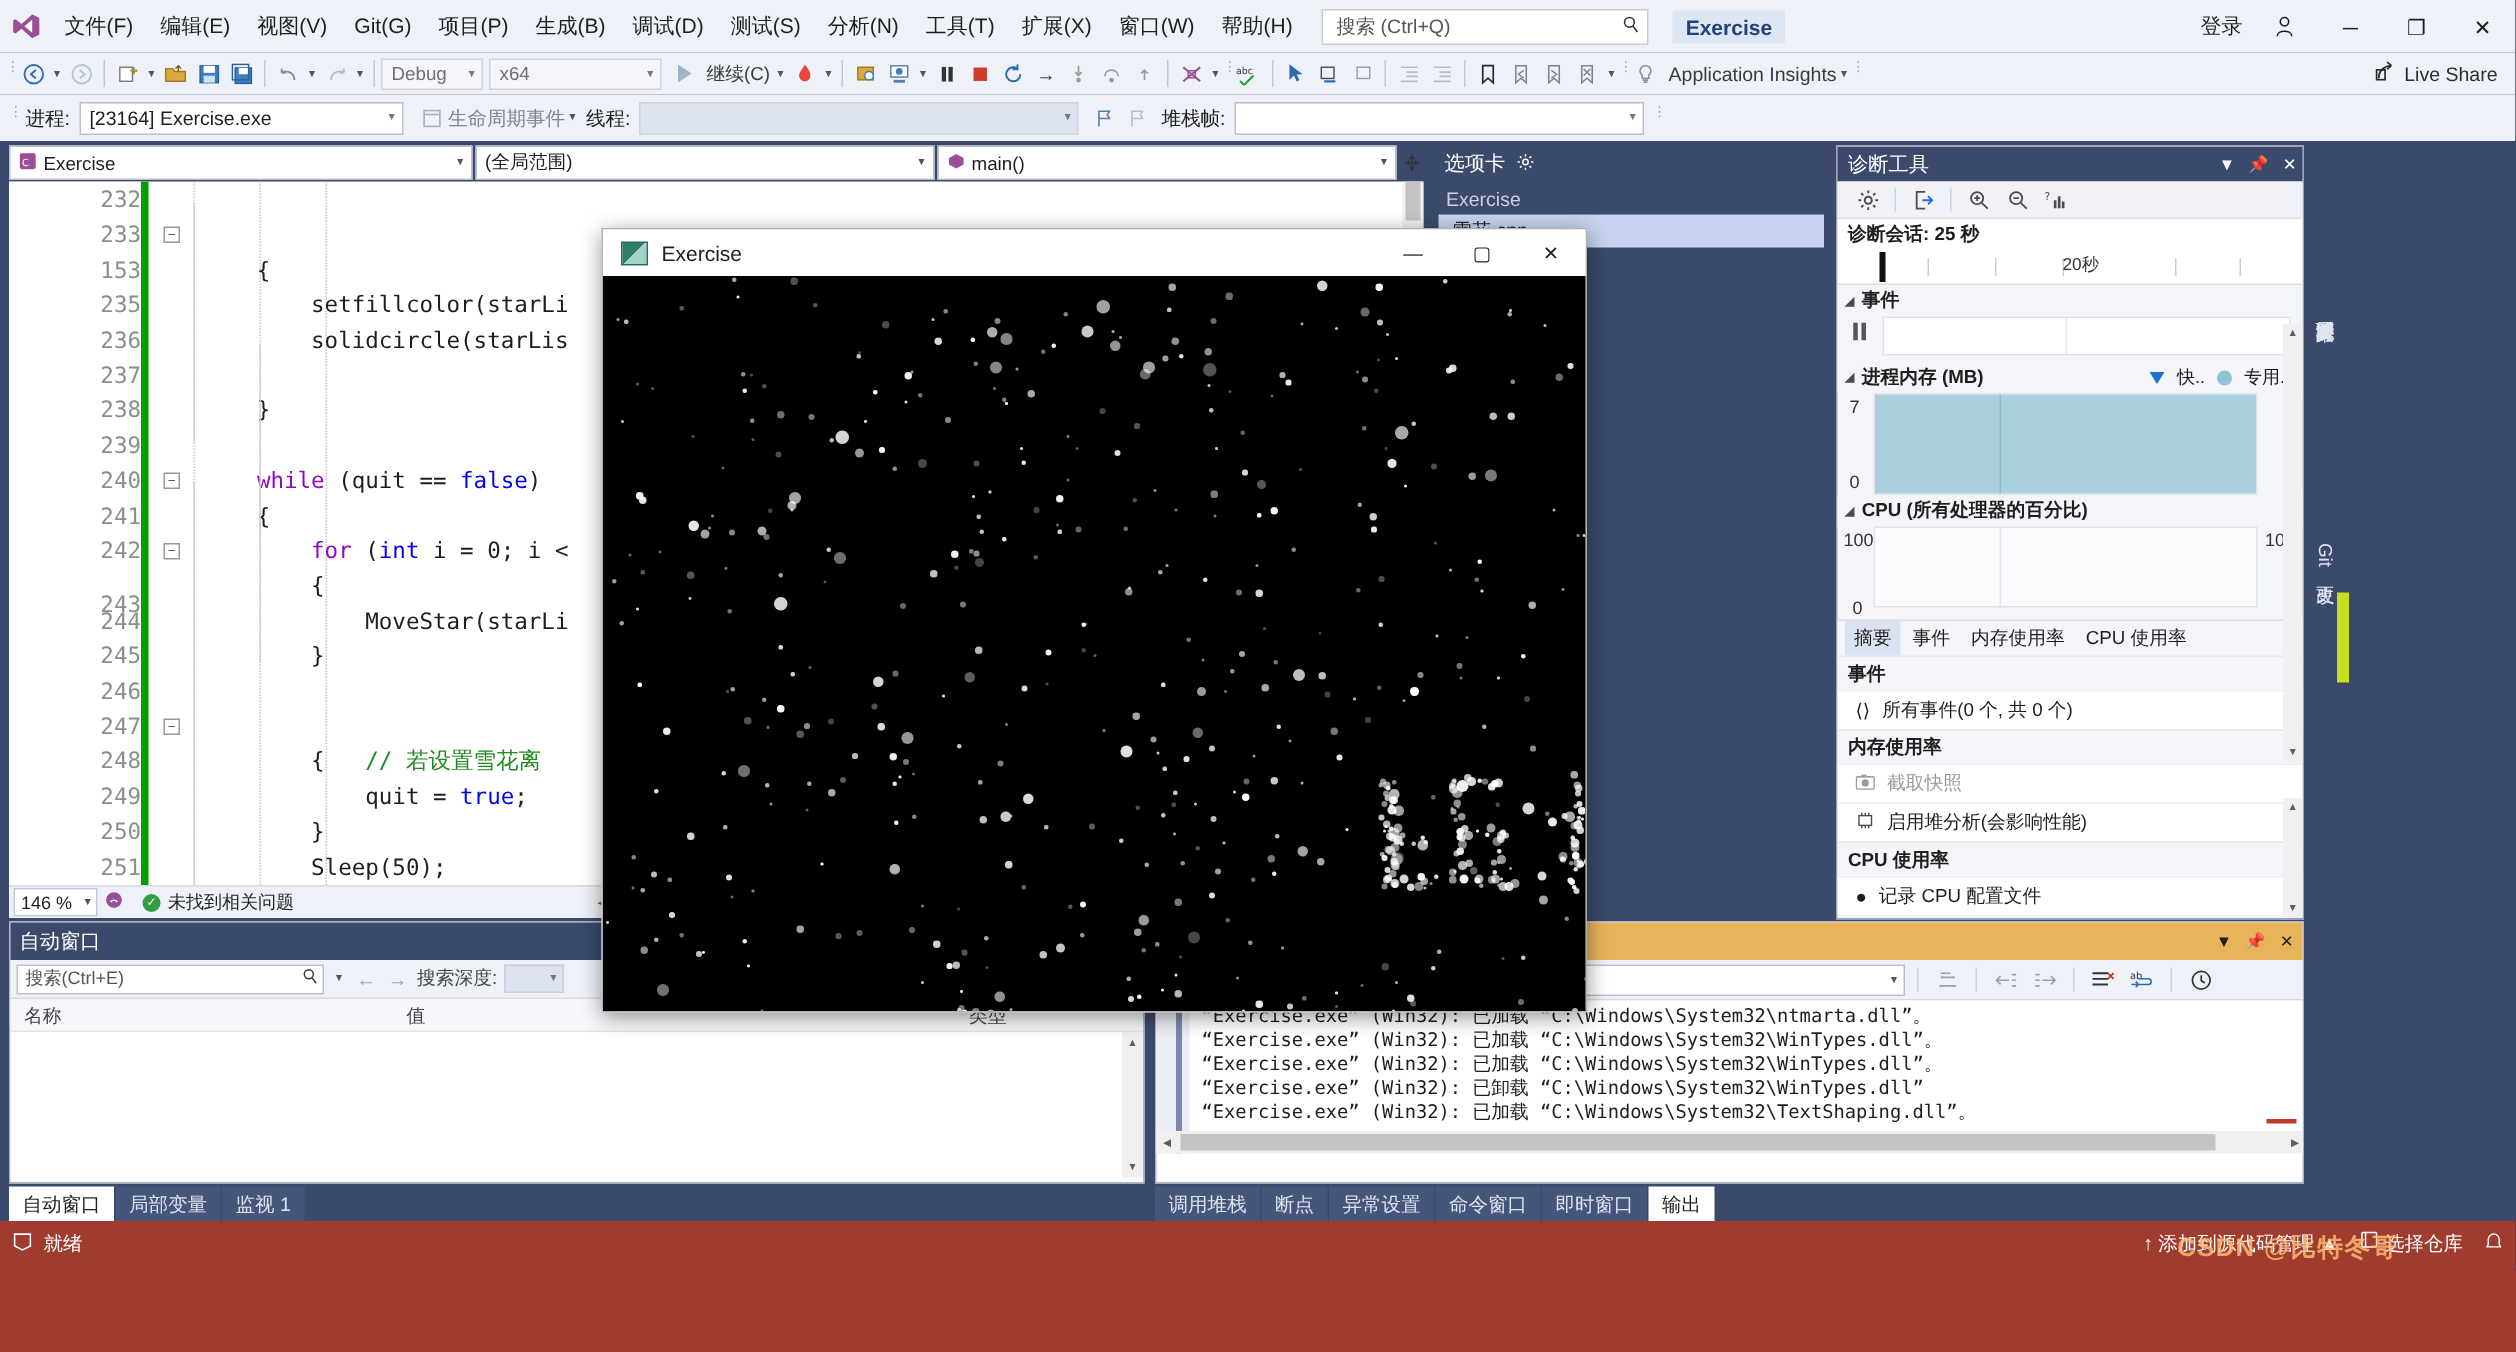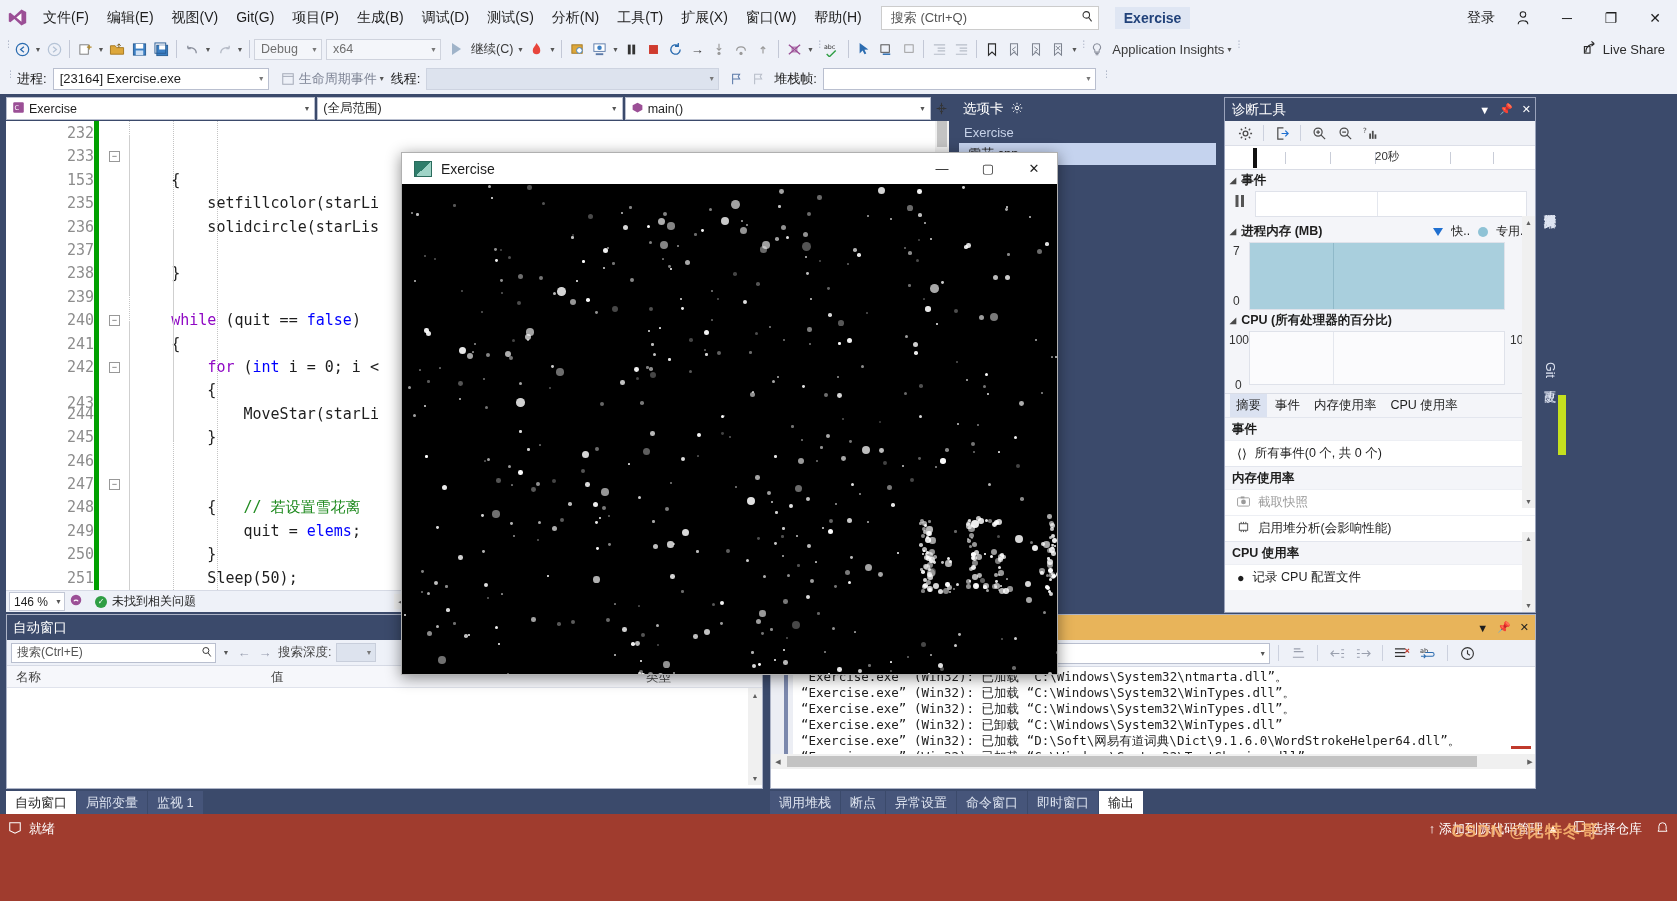--- a/index.html
+++ b/index.html
@@ -705,21 +705,21 @@
       <div class="fold" style="left: 10px; top: 194.2px;">−</div>
       <div class="cline" style="position: absolute; top: 211.6px; left: 0px;">        {</div>
       <div class="cline" style="position: absolute; top: 235px; left: 0px;">            <span class="ctl">for</span> (<span class="kw">int</span> i = <span class="num">0</span>; i &lt;</div>
       <div class="fold" style="left: 10px; top: 241px;">−</div>
       <div class="cline" style="position: absolute; top: 258.4px; left: 0px;">            {</div>
       <div class="cline" style="position: absolute; top: 281.8px; left: 0px;">                MoveStar(starLi</div>
       <div class="cline" style="position: absolute; top: 305.2px; left: 0px;">            }</div>
       <div class="cline" style="position: absolute; top: 328.6px; left: 0px;"></div>
       <div class="fold" style="left: 10px; top: 358px;">−</div>
       <div class="cline" style="position: absolute; top: 375.4px; left: 0px;">            {   <span class="cmt">// 若设置雪花离</span></div>
-      <div class="cline" style="position: absolute; top: 398.8px; left: 0px;">                quit = <span class="kw">elems</span>;</div>
+      <div class="cline" style="position: absolute; top: 398.8px; left: 0px;">                quit = <span class="kw">true</span>;</div>
       <div class="cline" style="position: absolute; top: 422.2px; left: 0px;">            }</div>
       <div class="cline" style="position: absolute; top: 445.6px; left: 0px;">            Sleep(50);</div>
       <div style="position: absolute; left: 30px; top: 14px; height: 160px; border-left: 1px solid rgb(207, 207, 207);"></div>
       <div style="position: absolute; left: 74px; top: 108px; height: 124px; border-left: 1px solid rgb(207, 207, 207);"></div>
       <div style="position: absolute; left: 74px; top: 200px; height: 120px; border-left: 1px solid rgb(207, 207, 207);"></div>
       <div style="position: absolute; left: 30px; top: 200px; height: 280px; border-left: 1px solid rgb(207, 207, 207);"></div>
     </div>
   <div id="edit-vscroll">
     <div class="up">▲</div>
     <div class="thumb"></div>
@@ -834,20 +834,21 @@
     <span class="dg-ic">
       <svg width="16" height="15" viewBox="0 0 18 16">
           <text x="0" y="8" font-size="8" fill="#4c4c4c" font-family="DejaVu Sans">?</text>
           <rect x="7" y="8" width="2" height="6" fill="#4c4c4c"></rect>
           <rect x="10" y="5" width="2" height="9" fill="#4c4c4c"></rect>
           <rect x="13" y="9" width="2" height="5" fill="#4c4c4c"></rect>
         </svg>
     </span>
   </div>
 
+  <div id="diag-session">诊断会话: 25 秒</div>
 
   <div id="diag-ruler">
     <div class="mark" style="left:60px"></div>
     <div class="mark" style="left:105px"></div>
     <div class="mark" style="left:150px"></div>
     <div class="mark" style="left:225px"></div>
     <div class="mark" style="left:268px"></div>
     <div class="cursor"></div>
     <div class="lbl">20秒</div>
   </div>
@@ -1013,21 +1014,20 @@
     </span>
   </div>
   <div id="out-body">
     <div id="out-leftbar">
         <div class="b"></div>
       </div>
     <div class="oline" style="margin-top:2px">“Exercise.exe” (Win32): 已加载 “C:\Windows\System32\ntmarta.dll”。</div>
     <div class="oline">“Exercise.exe” (Win32): 已加载 “C:\Windows\System32\WinTypes.dll”。</div>
     <div class="oline">“Exercise.exe” (Win32): 已加载 “C:\Windows\System32\WinTypes.dll”。</div>
     <div class="oline">“Exercise.exe” (Win32): 已卸载 “C:\Windows\System32\WinTypes.dll”</div>
-    <div class="oline">“Exercise.exe” (Win32): 已加载 “D:\Soft\网易有道词典\Dict\9.1.6.0\WordStrokeHelper64.dll”。</div>
     <div class="oline">“Exercise.exe” (Win32): 已加载 “C:\Windows\System32\TextShaping.dll”。</div>
     <div id="out-redline"></div>
     <div id="out-hs">
       <div class="l">◀</div>
       <div class="thumb"></div>
       <div class="r">▶</div>
     </div>
   </div>
 </div>
 

